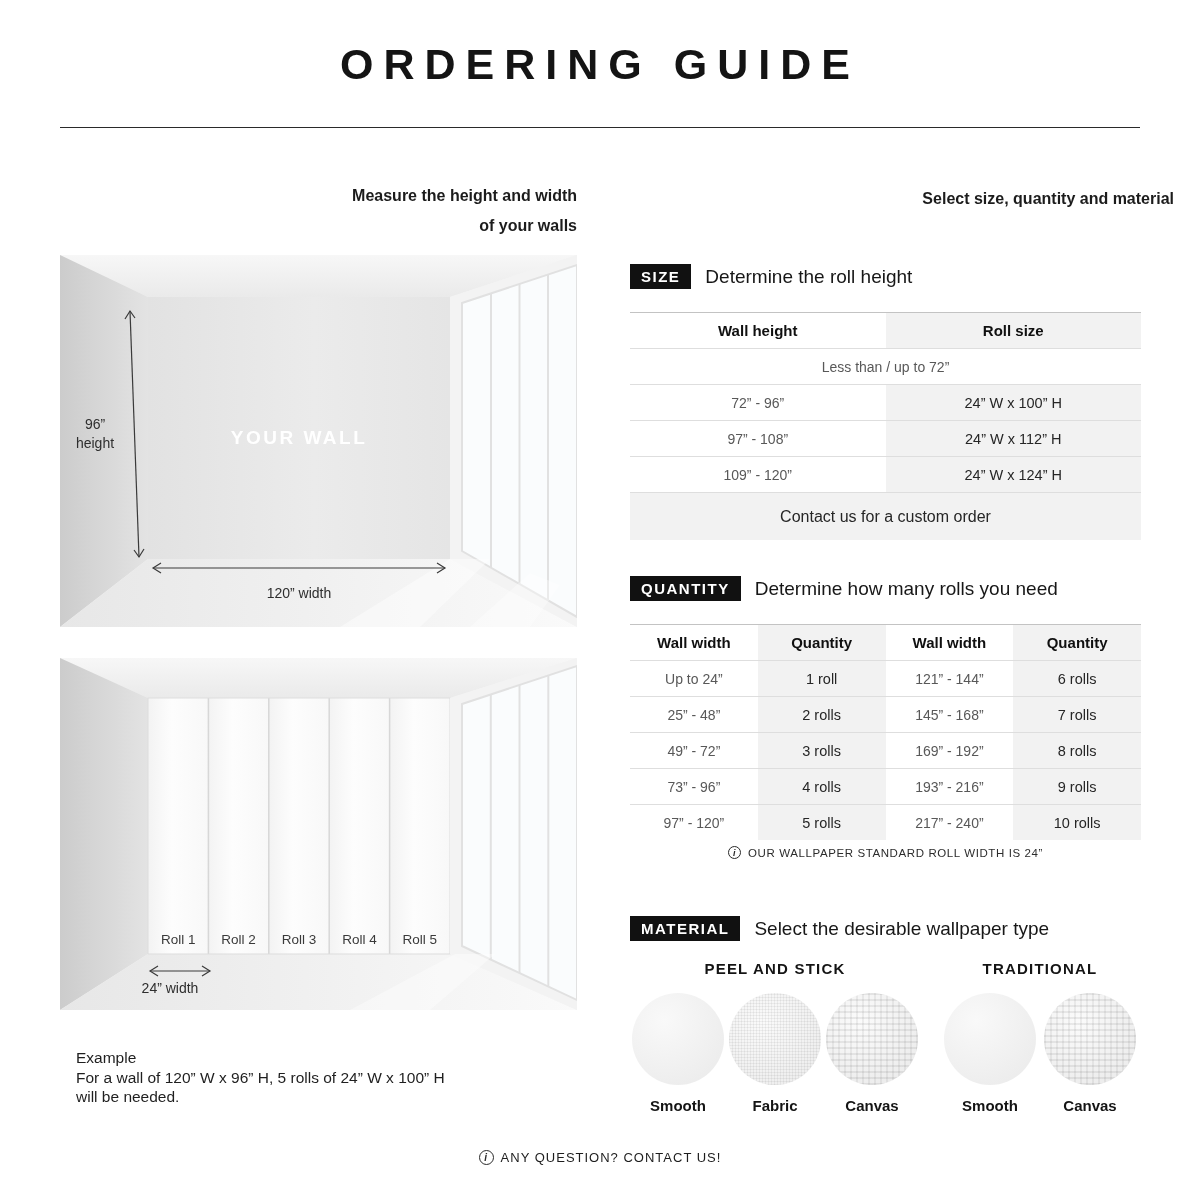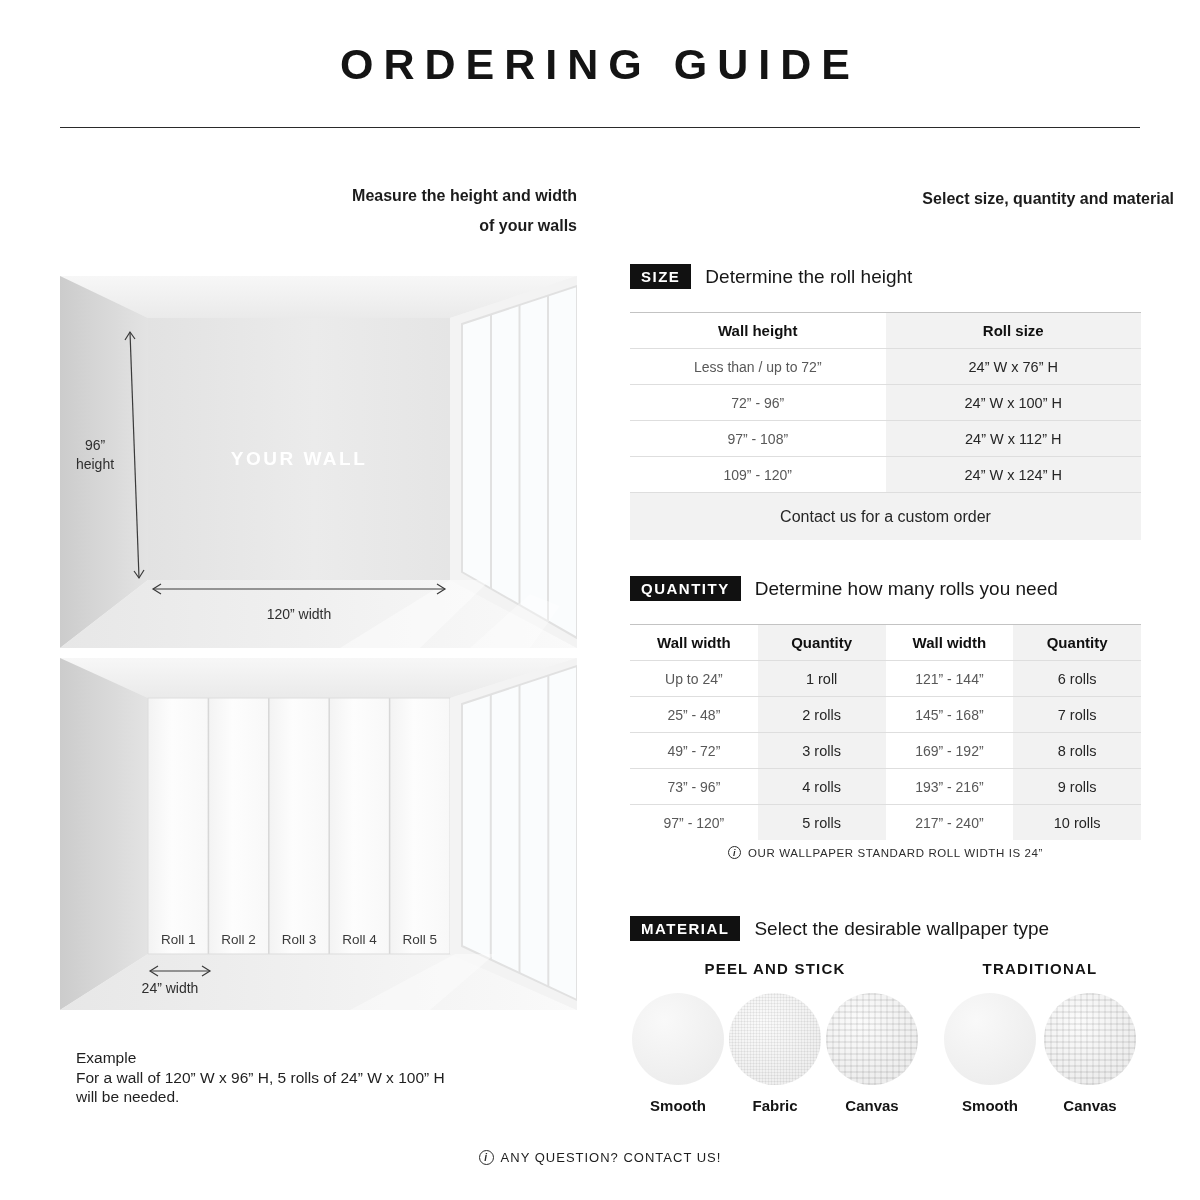--- a/index.html
+++ b/index.html
@@ -12,21 +12,21 @@
            font-size:43px; font-weight:600; letter-spacing:10px; color:#141414; }
   .title-rule { position:absolute; top:127px; left:60px; width:1080px; border-top:1.5px solid #2a2a2a; }
 
   
   .col-heading { position:absolute; text-align:right; font-size:16px; line-height:30px; font-weight:600; color:#1c1c1c; }
   .left-heading  { left:60px;  top:181px; width:517px; }
   .right-heading { left:652px; top:184px; width:522px; }
 
   
   .room { position:absolute; left:60px; width:517px; }
-  .room1 { top:276px; height:372px;padding-left:48px; }
+  .room1 { top:255px; height:372px;padding-left:48px; }
   .room2 { top:658px; height:352px; }
   .room svg { position:absolute; left:0; top:0; }
   .overlay { position:absolute; }
   .your-wall { left:88px; top:172px; width:302px; text-align:center;
                color:#ffffff; font-weight:bold; font-size:19px; letter-spacing:2.5px; }
   .height-label { left:4px; top:160px; width:62px; text-align:center; font-size:14px; line-height:19px; color:#2e2e2e; }
   .width-label-1 { left:88px; top:330px; width:302px; text-align:center; font-size:14px; color:#2e2e2e; }
   .rolls-row { left:88px; top:274px; width:302px; display:flex; }
   .rolls-row span { flex:1; text-align:center; font-size:13.5px; color:#3a3a3a; }
   .width-label-2 { left:40px; top:322px; width:140px; text-align:center; font-size:14px; color:#2e2e2e; }
@@ -216,21 +216,20 @@
     <span class="badge">SIZE</span>
     <span class="subtitle">Determine the roll height</span>
   </div>
   <div class="table size-table">
     <div class="tr head">
       <div class="td hcell">Wall height</div>
       <div class="td hcell shaded">Roll size</div>
     </div>
     <div class="tr">
       <div class="td mcell">Less than / up to 72”</div>
-      <div class="td vcell shaded">24” W x 76” H</div>
     </div>
     <div class="tr">
       <div class="td mcell">72” - 96”</div>
       <div class="td vcell shaded">24” W x 100” H</div>
     </div>
     <div class="tr">
       <div class="td mcell">97” - 108”</div>
       <div class="td vcell shaded">24” W x 112” H</div>
     </div>
     <div class="tr">

